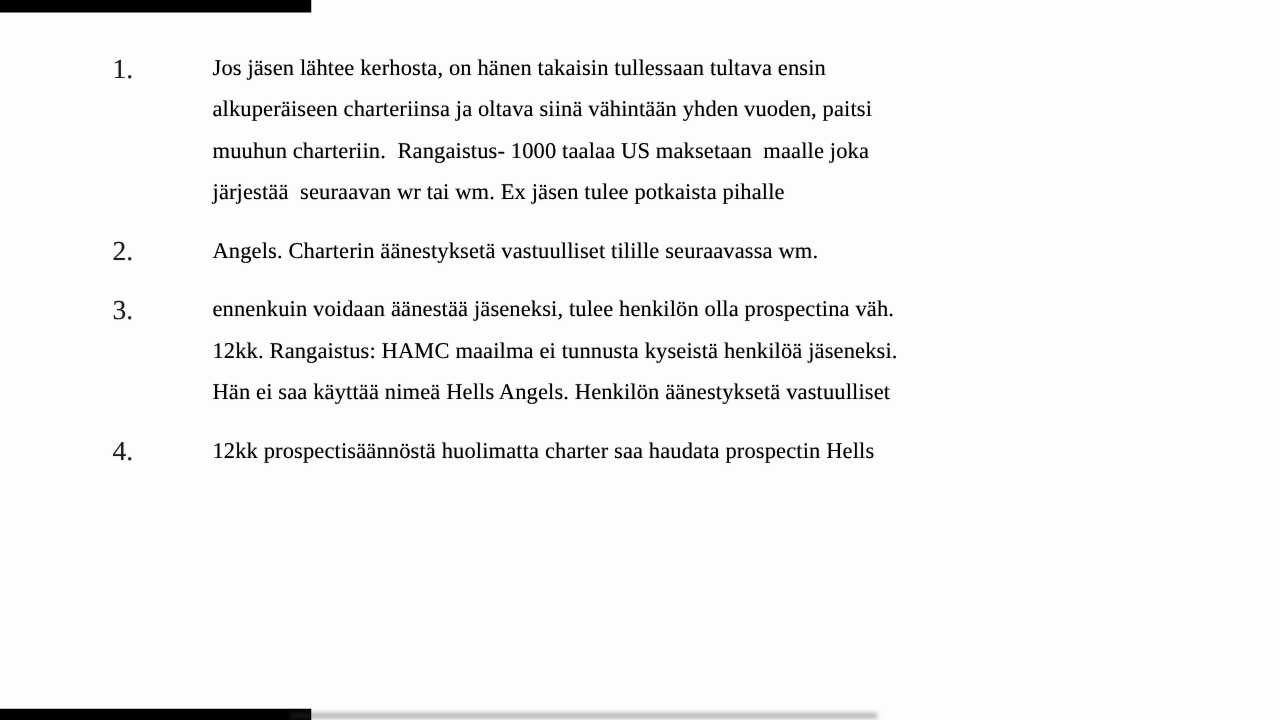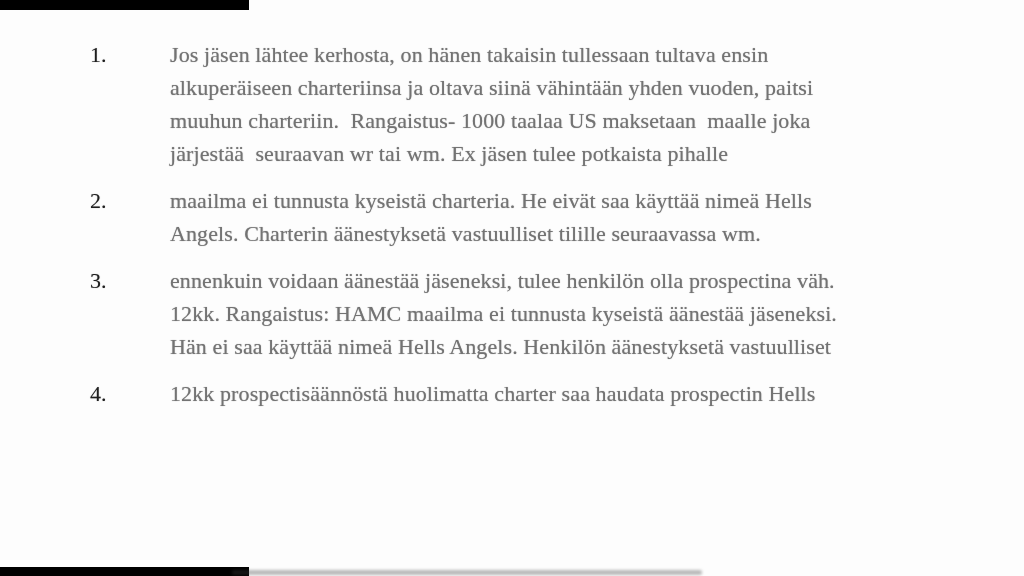--- a/index.html
+++ b/index.html
@@ -39,23 +39,23 @@
     width: 80px;
     font-size: 22px;
     line-height: 33px;
     color: #1e1e1e;
     text-shadow: 0 0 1px rgba(40,40,40,0.45);
   }
   .rule-body {
     flex: 1 1 auto;
   }
   .rule-line {
-    font-size: 22px;
+    font-size: 18px;
     line-height: 33px;
-    color: #737373;
+    color: #000000;
     white-space: pre;
     letter-spacing: 0.1px;
     text-shadow: 0 0 1px rgba(40,40,40,0.45);
   }
   .artifact-bar-top {
     position: absolute;
     top: 0;
     left: 0;
     width: 249px;
     height: 10px;
@@ -90,29 +90,28 @@
         <div class="rule-body">
           <div class="rule-line">Jos jäsen lähtee kerhosta, on hänen takaisin tullessaan tultava ensin</div>
           <div class="rule-line">alkuperäiseen charteriinsa ja oltava siinä vähintään yhden vuoden, paitsi</div>
           <div class="rule-line">muuhun charteriin.  Rangaistus- 1000 taalaa US maksetaan  maalle joka</div>
           <div class="rule-line">järjestää  seuraavan wr tai wm. Ex jäsen tulee potkaista pihalle</div>
         </div>
       </div>
       <div class="rule-item">
         <div class="rule-number">2.</div>
         <div class="rule-body">
-          <div class="rule-line">maailma ei tunnusta kyseistä charteria. He eivät saa käyttää nimeä Hells</div>
           <div class="rule-line">Angels. Charterin äänestyksetä vastuulliset tilille seuraavassa wm.</div>
         </div>
       </div>
       <div class="rule-item">
         <div class="rule-number">3.</div>
         <div class="rule-body">
           <div class="rule-line">ennenkuin voidaan äänestää jäseneksi, tulee henkilön olla prospectina väh.</div>
-          <div class="rule-line">12kk. Rangaistus: HAMC maailma ei tunnusta kyseistä äänestää jäseneksi.</div>
+          <div class="rule-line">12kk. Rangaistus: HAMC maailma ei tunnusta kyseistä henkilöä jäseneksi.</div>
           <div class="rule-line">Hän ei saa käyttää nimeä Hells Angels. Henkilön äänestyksetä vastuulliset</div>
         </div>
       </div>
       <div class="rule-item">
         <div class="rule-number">4.</div>
         <div class="rule-body">
           <div class="rule-line">12kk prospectisäännöstä huolimatta charter saa haudata prospectin Hells</div>
         </div>
       </div>
     </div>

